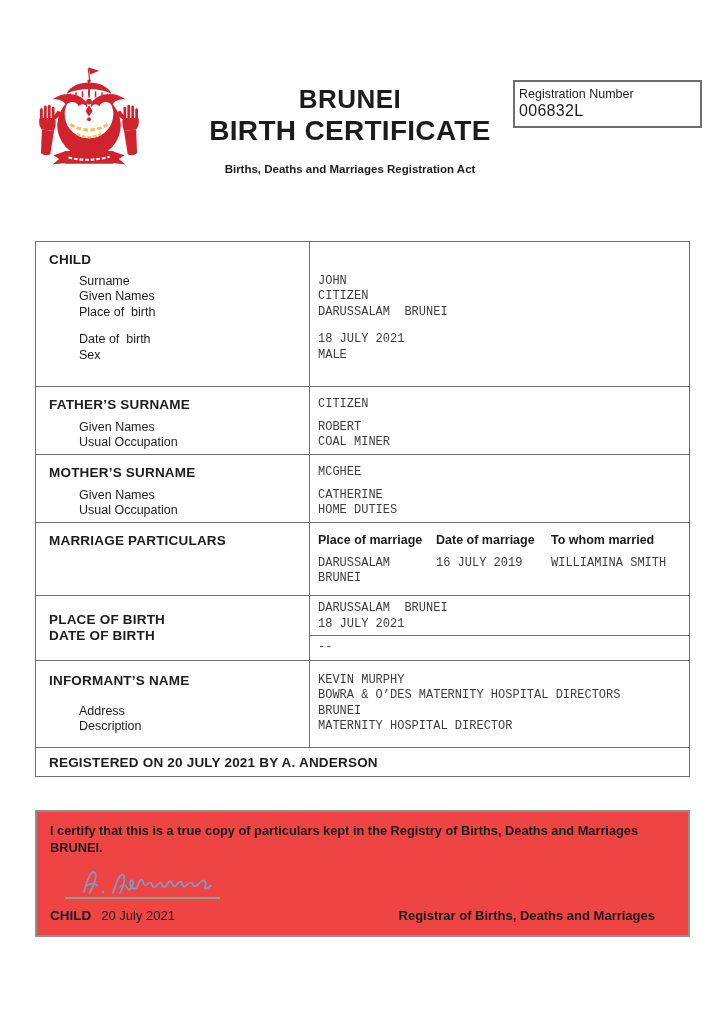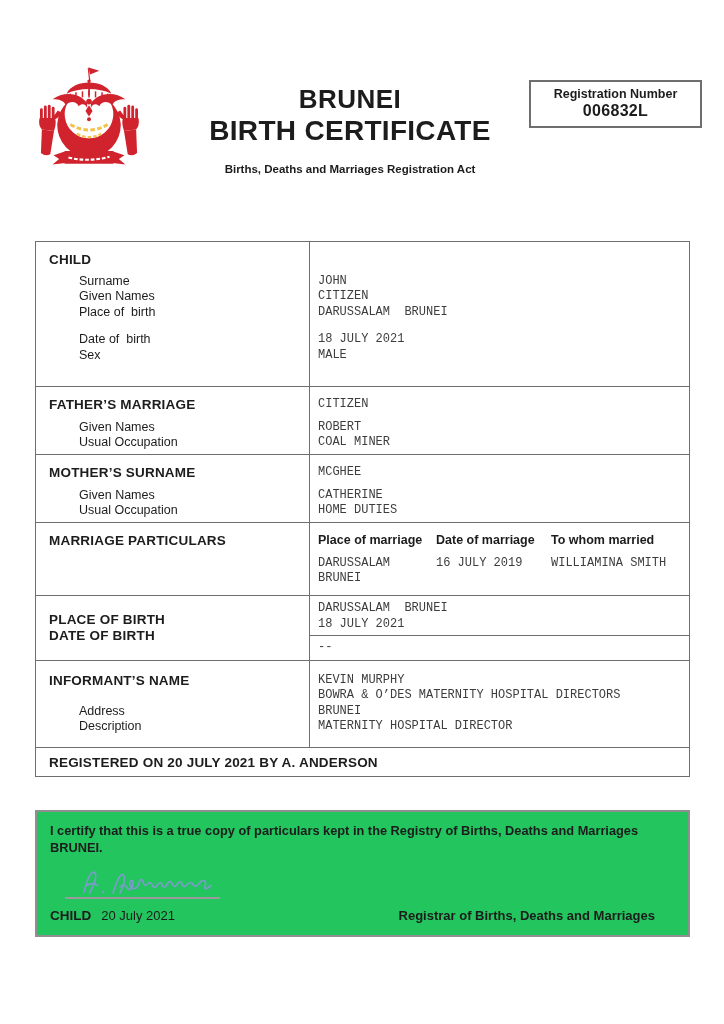--- a/index.html
+++ b/index.html
@@ -14,22 +14,22 @@
   html,body{background:#ffffff;}
   body{width:724px;height:1024px;position:relative;overflow:hidden;
        font-family:"Liberation Sans",sans-serif;color:var(--ink);}
 
   
   .emblem{position:absolute;left:33px;top:64px;width:112px;height:106px;}
   .title-block{position:absolute;left:150px;top:84px;width:400px;text-align:center;}
   .main-title{font-size:26px;font-weight:bold;letter-spacing:.5px;}
   .sub-title{font-size:28px;font-weight:bold;letter-spacing:.3px;}
   .act-line{font-size:11.5px;font-weight:bold;margin-top:16px;}
-  .reg-box{position:absolute;right:22px;top:80px;width:173px;border:2px solid #6e6e6e;
-           background:#fff;text-align:center;padding:5px 4px 6px;font-weight:bold;}
+  .reg-box{position:absolute;right:22px;top:80px;width:189px;border:2px solid #6e6e6e;
+           background:#fff;padding:5px 4px 6px;}
   .reg-label{font-size:12.5px;}
   .reg-number{font-size:16px;margin-top:1px;letter-spacing:.3px;}
 
   
   .cert-table{position:absolute;left:35px;top:222px;width:655px;border:1px solid var(--line);background:#fff;margin-top:19px;}
   .sec{display:flex;border-bottom:1px solid var(--line);}
   .sec:last-child{border-bottom:none;}
   .sec-left{width:273px;flex:0 0 273px;}
   .sec-right{flex:1;border-left:1px solid var(--line);}
   .ln{height:15.5px;line-height:15.5px;overflow:hidden;}
@@ -53,21 +53,21 @@
   .m-gap{grid-column:1/4;height:7px;}
 
   .birth-left{padding-top:16px;}
   .birth-top{padding:5px 0 3px;border-bottom:1px solid var(--line);}
   .birth-bottom{padding:4px 0 4px;}
 
   .registered-row{padding:7px 0 6px 13px;font-weight:bold;font-size:13.5px;letter-spacing:.2px;}
 
   
   .certify-box{position:absolute;left:35px;top:810px;width:655px;border:2px solid var(--box-line);
-               background:#22c55e;padding:10px 13px 12px;}
+               background:#ef4444;padding:10px 13px 12px;}
   .certify-text{font-size:12.8px;font-weight:bold;line-height:17px;white-space:pre-line;}
   .sig-wrap{margin:5px 0 0 25px;height:40px;}
   .sig-underline{width:155px;border-top:2px solid #9b9b9b;margin-left:15px;margin-top:-4px;}
   .date-row{display:flex;justify-content:space-between;align-items:baseline;margin-top:9px;}
   .date-left{display:flex;align-items:baseline;}
   .date-label{font-weight:bold;font-size:13.5px;}
   .date-value{font-size:13px;margin-left:10px;}
   .registrar{font-weight:bold;font-size:13px;margin-right:20px;}
 </style>
 </head>
@@ -159,21 +159,21 @@
       <div class="ln val">CITIZEN</div>
       <div class="ln val">DARUSSALAM  BRUNEI</div>
       <div class="g12"></div>
       <div class="ln val">18 JULY 2021</div>
       <div class="ln val">MALE</div>
     </div>
   </div>
 
   <div class="sec sec-parent">
     <div class="sec-left">
-      <div class="ln sect-title">FATHER’S MARRIAGE</div>
+      <div class="ln sect-title">FATHER’S SURNAME</div>
       <div class="g7"></div>
       <div class="ln lbl">Given Names</div>
       <div class="ln lbl">Usual Occupation</div>
     </div>
     <div class="sec-right">
       <div class="ln val">CITIZEN</div>
       <div class="g7"></div>
       <div class="ln val">ROBERT</div>
       <div class="ln val">COAL MINER</div>
     </div>

